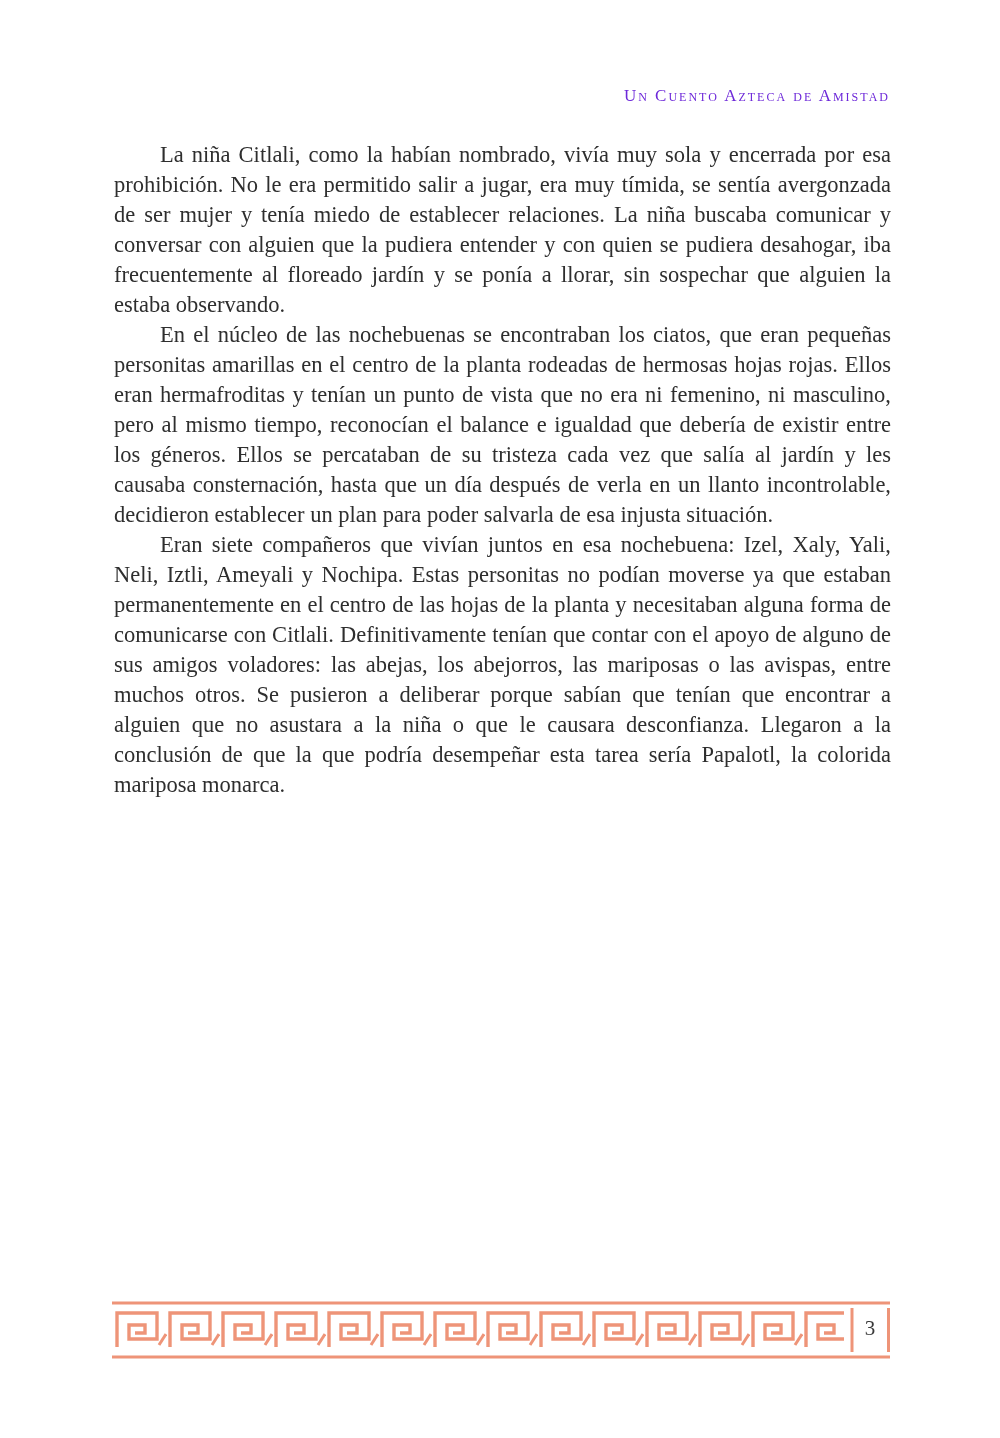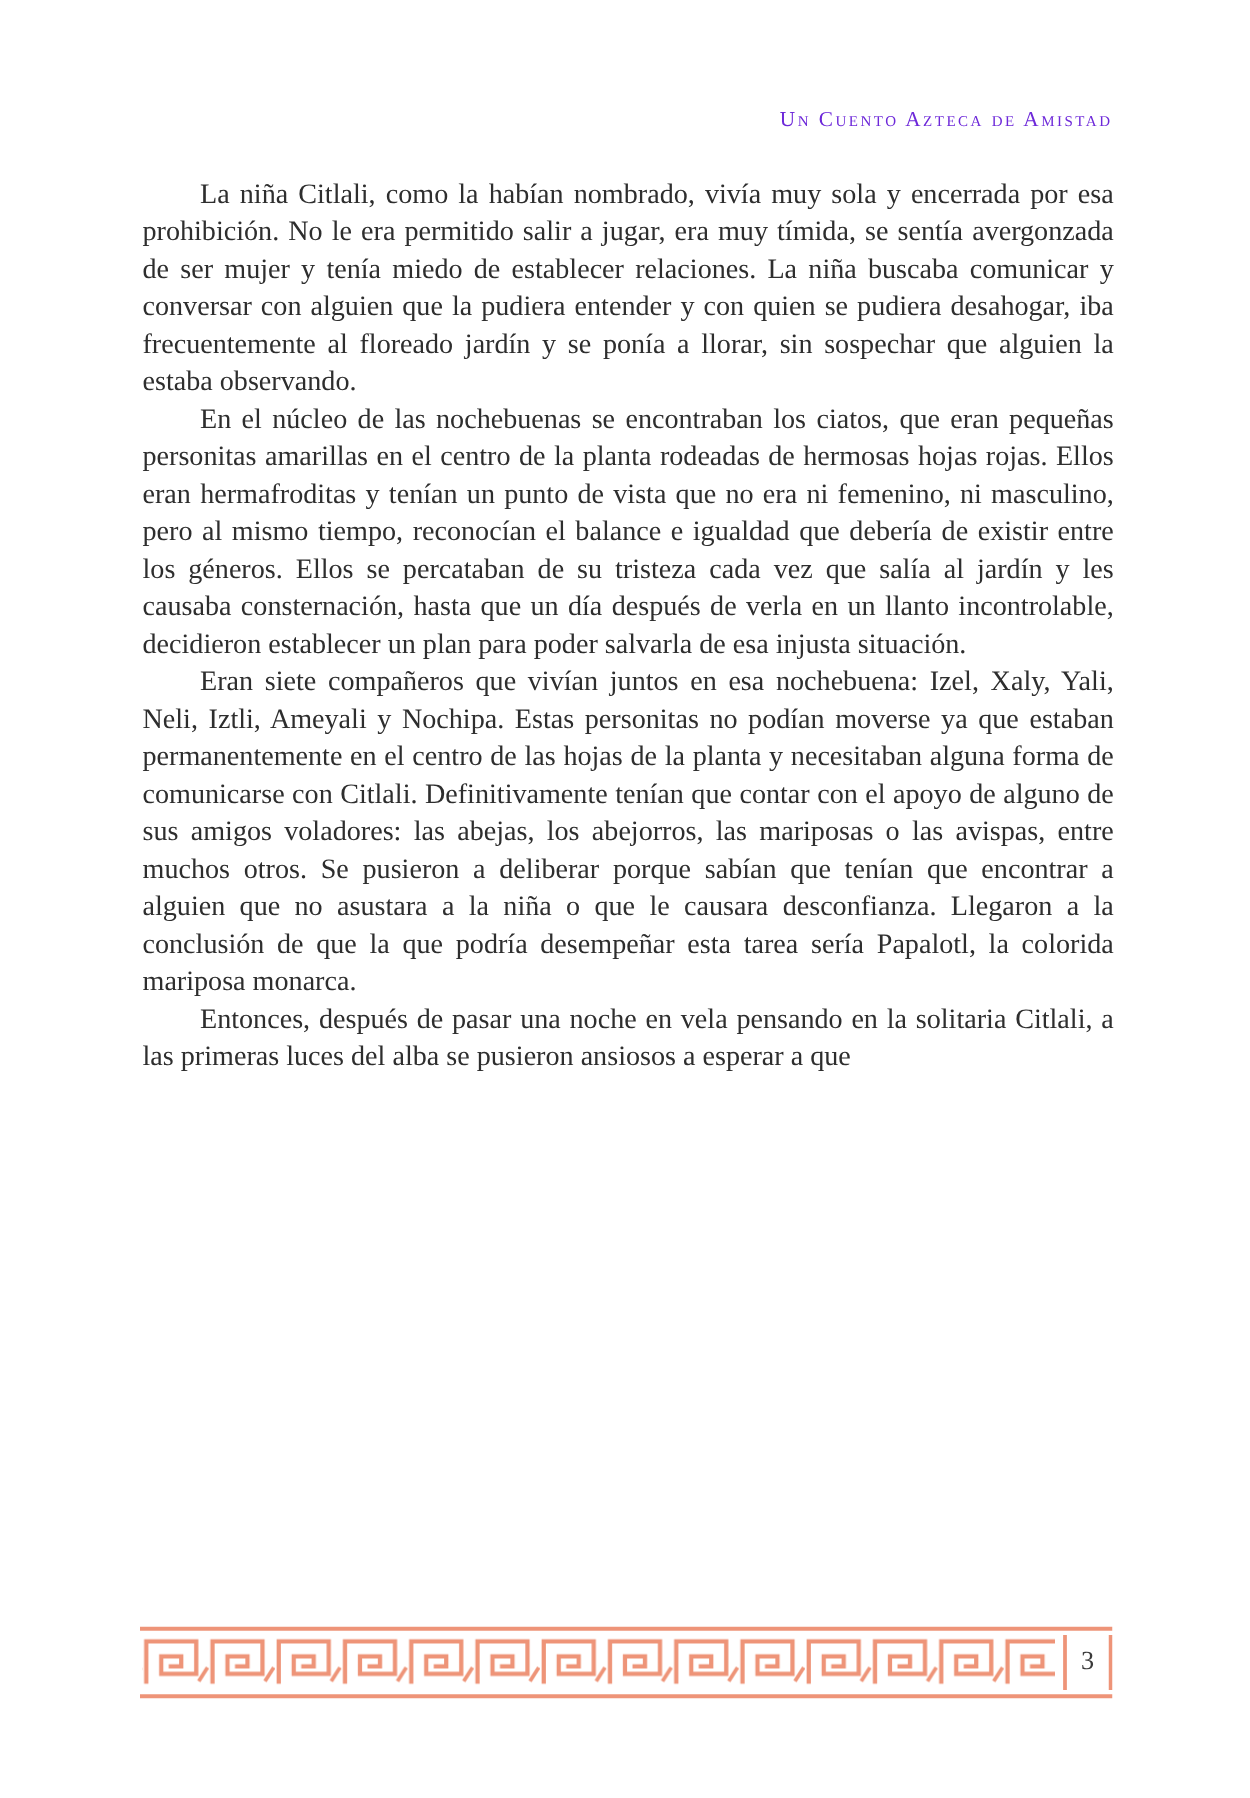--- a/index.html
+++ b/index.html
@@ -62,21 +62,20 @@
 <body>
 
 <div class="page">
 
   <div class="running-header">Un Cuento Azteca de Amistad</div>
 
   <div class="text-block">
     <p>La niña Citlali, como la habían nombrado, vivía muy sola y encerrada por esa prohibición. No le era permitido salir a jugar, era muy tímida, se sentía avergonzada de ser mujer y tenía miedo de establecer relaciones. La niña buscaba comunicar y conversar con alguien que la pudiera entender y con quien se pudiera desahogar, iba frecuentemente al floreado jardín y se ponía a llorar, sin sospechar que alguien la estaba observando.</p>
     <p>En el núcleo de las nochebuenas se encontraban los ciatos, que eran pequeñas personitas amarillas en el centro de la planta rodeadas de hermosas hojas rojas. Ellos eran hermafroditas y tenían un punto de vista que no era ni femenino, ni masculino, pero al mismo tiempo, reconocían el balance e igualdad que debería de existir entre los géneros. Ellos se percataban de su tristeza cada vez que salía al jardín y les causaba consternación, hasta que un día después de verla en un llanto incontrolable, decidieron establecer un plan para poder salvarla de esa injusta situación.</p>
     <p>Eran siete compañeros que vivían juntos en esa nochebuena: Izel, Xaly, Yali, Neli, Iztli, Ameyali y Nochipa. Estas personitas no podían moverse ya que estaban permanentemente en el centro de las hojas de la planta y necesitaban alguna forma de comunicarse con Citlali. Definitivamente tenían que contar con el apoyo de alguno de sus amigos voladores: las abejas, los abejorros, las mariposas o las avispas, entre muchos otros. Se pusieron a deliberar porque sabían que tenían que encontrar a alguien que no asustara a la niña o que le causara desconfianza. Llegaron a la conclusión de que la que podría desempeñar esta tarea sería Papalotl, la colorida mariposa monarca.</p>
-    <p>Entonces, después de pasar una noche en vela pensando en la solitaria Citlali, a las primeras luces del alba se pusieron ansiosos a esperar a que</p>
   </div>
 
   <svg class="footer-ornament" width="778" height="60" viewBox="0 0 778 60" xmlns="http://www.w3.org/2000/svg">
     <defs>
       <pattern id="meander" x="2" y="10" width="53" height="40" patternUnits="userSpaceOnUse">
         <path d="M3,37 V3 H43 V29 H15 V15 H31 V23 H21" fill="none" stroke="#EE9478" stroke-width="3.4"></path>
         <path d="M45,35 L52,24" fill="none" stroke="#EE9478" stroke-width="3"></path>
       </pattern>
     </defs>
 

